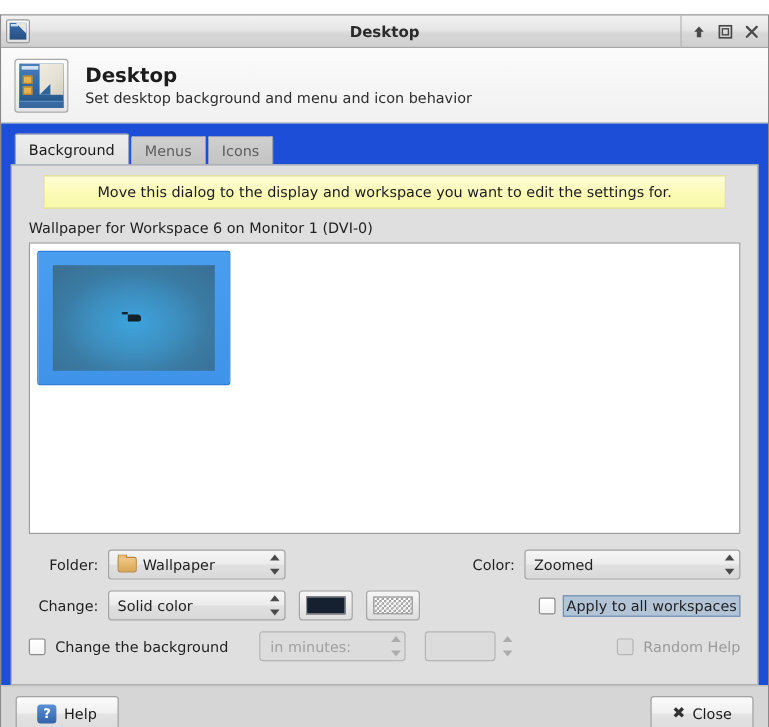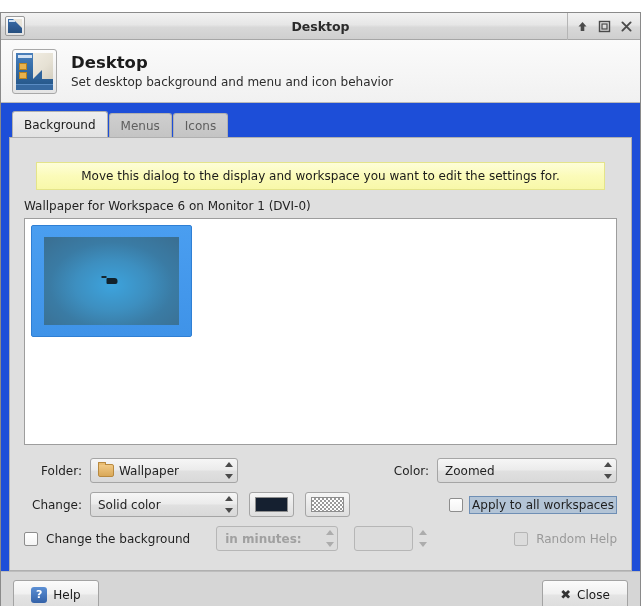--- a/index.html
+++ b/index.html
@@ -186,21 +186,21 @@
     color: #1a1a1a;
     background: linear-gradient(to bottom, #eeeeee, #e2e2e2);
     border-color: #b0b0b0;
     position: relative; z-index: 2;
   }
   .tabpanel {
     flex: 1 1 auto;
     box-sizing: border-box;
     border: 1px solid #b0b0b0;
     background: #dfdfdf;
-    padding: 24px 14px 10px 14px;
+    padding: 8px 14px 10px 14px;
     display: flex; flex-direction: column;
     min-height: 0;
   }
   .notice {
     box-sizing: border-box;
     margin: 0 12px 0 12px;
     padding: 6px 10px;
     background: linear-gradient(to bottom, #fefed8 0%, #fbfbb9 50%, #f8f8a9 100%);
     border: 1px solid #e4e48a;
     text-align: center;
@@ -379,21 +379,21 @@
     height: 25px;
     border: 1px solid #b6b6b6;
     border-radius: 3px;
     background: #dcdcdc;
     display: flex; align-items: center;
     padding: 0 3px 0 8px;
     font-size: 12px;
     color: #a0a0a0;
   }
   .spinbox .stext { flex: 1 1 auto; white-space: nowrap; overflow: hidden; }
-  .sb-minutes { width: 122px; margin-left: 26px; font-weight: bold; }
+  .sb-minutes { width: 122px; margin-left: 26px; }
   .sb-number  { width: 59px; margin-left: 16px; }
   .sb-number .stext { color: #a0a0a0; margin-left: 48px; }
   .sb-sep {
     width: 1px; height: 19px; background: #c6c6c6; margin-left: 3px;
   }
   
   .footer {
     flex: none;
     height: 46px;
     box-sizing: border-box;

